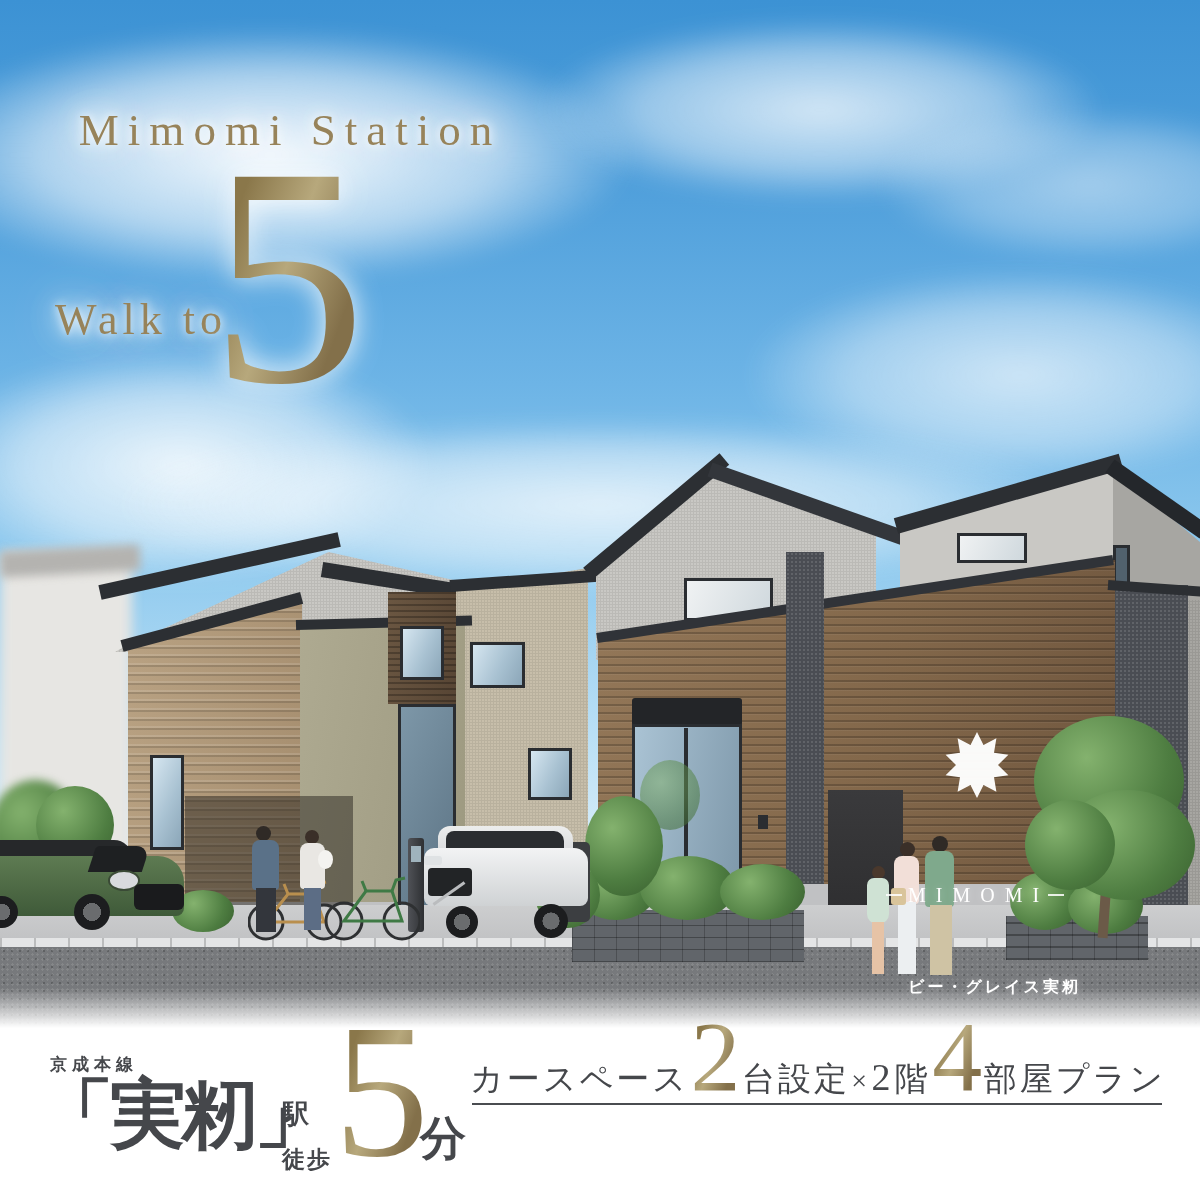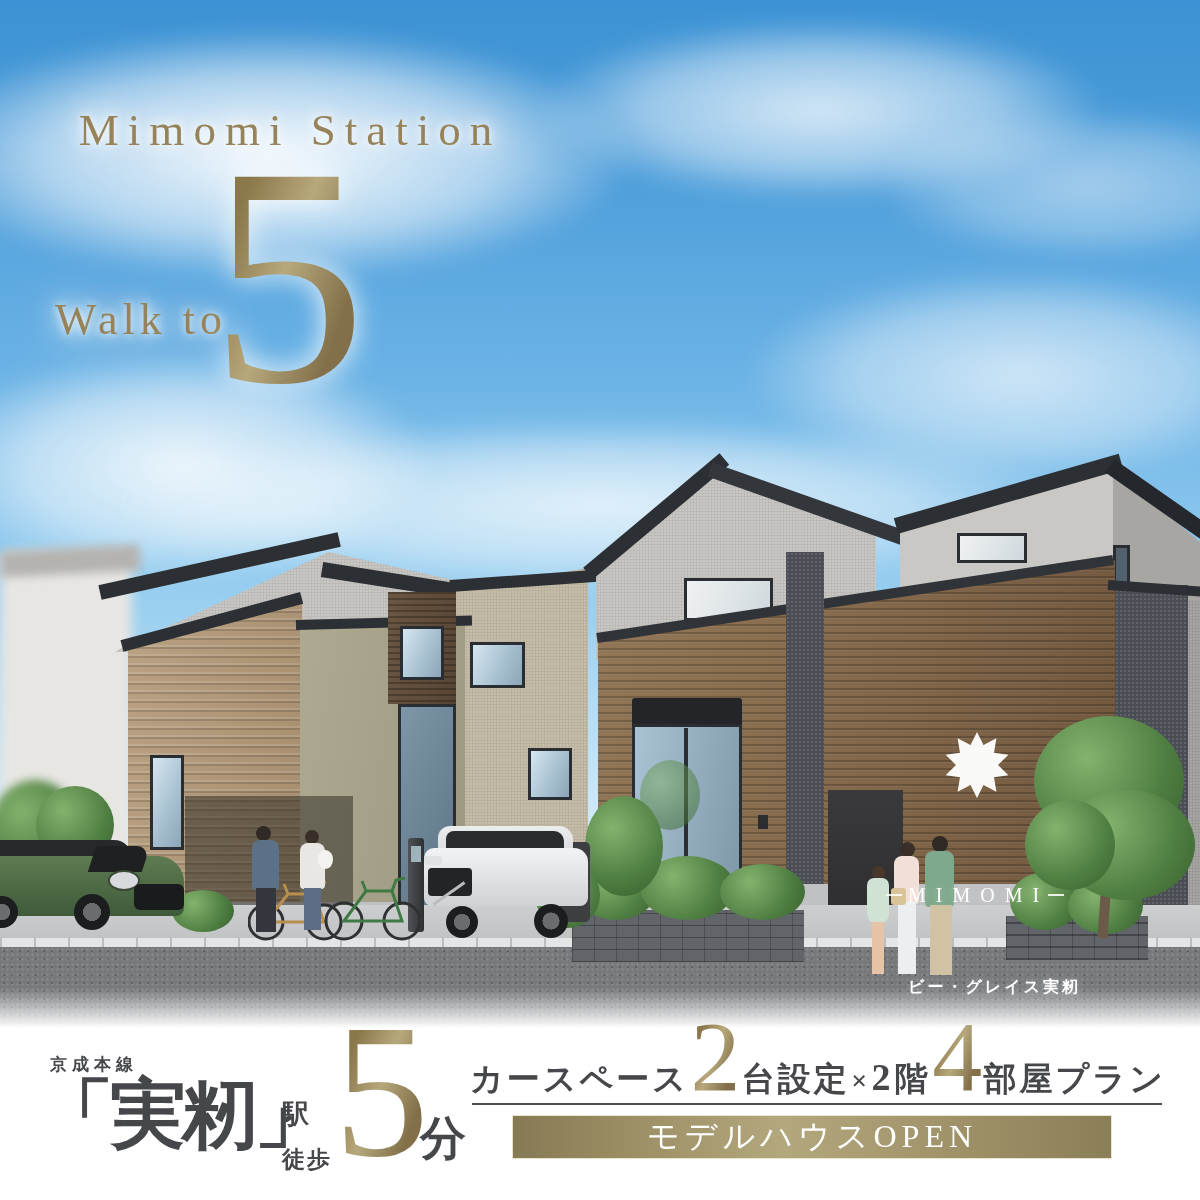--- a/index.html
+++ b/index.html
@@ -48,21 +48,21 @@
   #whitefade{left:0;top:988px;width:1200px;height:50px;background:linear-gradient(180deg,rgba(255,255,255,0),#fff 80%);}
   #bottombar{left:0;top:1032px;width:1200px;height:168px;background:#fff;}
 
   
   .goldtxt{color:#97835a;
     text-shadow:0 0 10px #fff,0 0 22px #fff,0 0 38px rgba(255,255,255,.9),0 0 65px rgba(255,255,255,.65);}
   .goldclip{background:linear-gradient(110deg,#8a774a 20%,#b7a87c 48%,#83704a 78%);
     -webkit-background-clip:text;background-clip:text;color:transparent;-webkit-text-fill-color:transparent;}
   .whitetxt{color:#ffffff;text-shadow:0 0 8px rgba(255,255,255,.35);}
   .darktxt{color:#45474b;}
-  .pt{font-size:33px;letter-spacing:3px;font-weight:700;color:#45474b;}
+  .pt{font-size:33px;letter-spacing:3px;font-weight:400;color:#45474b;}
   .pn{font-size:100px;line-height:.82;font-weight:400;}
 </style>
 </head>
 <body>
 
 <div id="canvas">
 
   <div id="sky" class="abs"></div>
   <div class="abs cloud" style="left:-90px;top:30px;width:720px;height:250px;"></div>
   <div class="abs cloud" style="left:540px;top:20px;width:560px;height:180px;opacity:.8;"></div>
@@ -230,17 +230,14 @@
     <span class="pt">カースペース</span>
     <span class="pn goldclip">2</span>
     <span class="pt">台設定</span>
     <span class="pt" style="font-size:28px;">×</span>
     <span class="pt" style="font-size:38px;">2</span>
     <span class="pt">階</span>
     <span class="pn goldclip">4</span>
     <span class="pt">部屋プラン</span>
   </div>
   <div class="abs" style="left:472px;top:1103px;width:690px;height:2px;background:#4a4c50;z-index:12;"></div>
-  <div class="abs" style="left:512px;top:1115px;width:600px;height:44px;border:1px solid #e8e2cf;box-sizing:border-box;display:flex;align-items:center;justify-content:center;background:linear-gradient(90deg,#867a55 0%,#9a8d63 18%,#b3a77e 45%,#a2956b 70%,#8b7f58 100%);z-index:12;">
-    <span style="color:#fff;font-size:32px;letter-spacing:5px;">モデルハウスOPEN</span>
-  </div>
 
 </div>
 
 </body></html>

